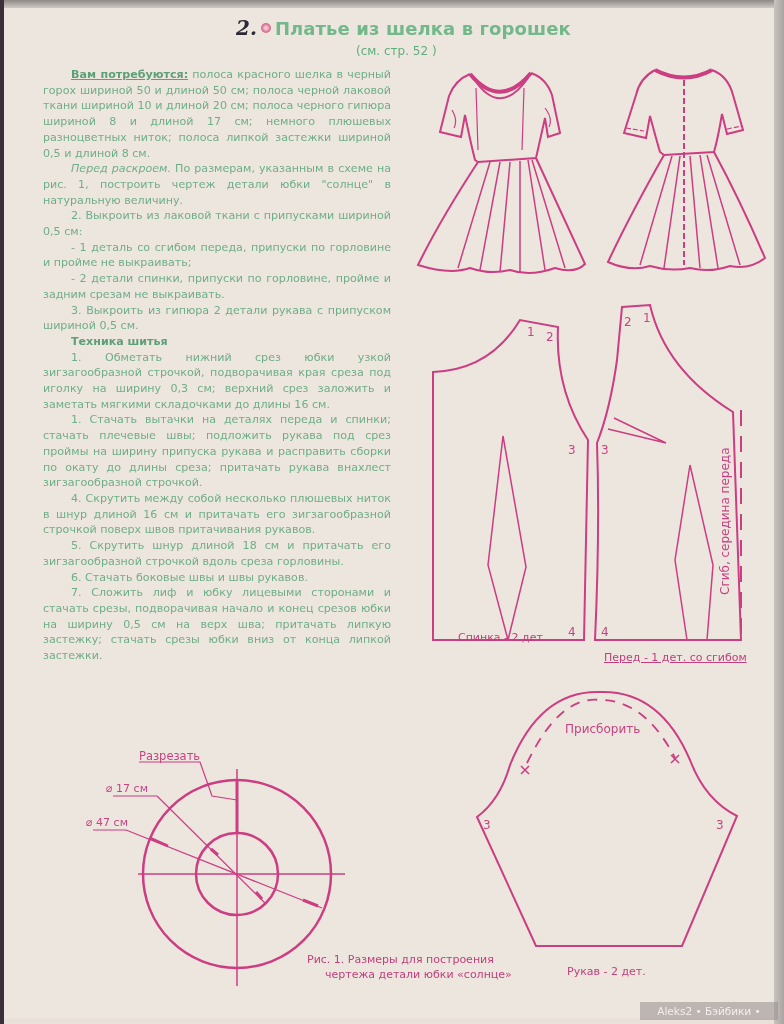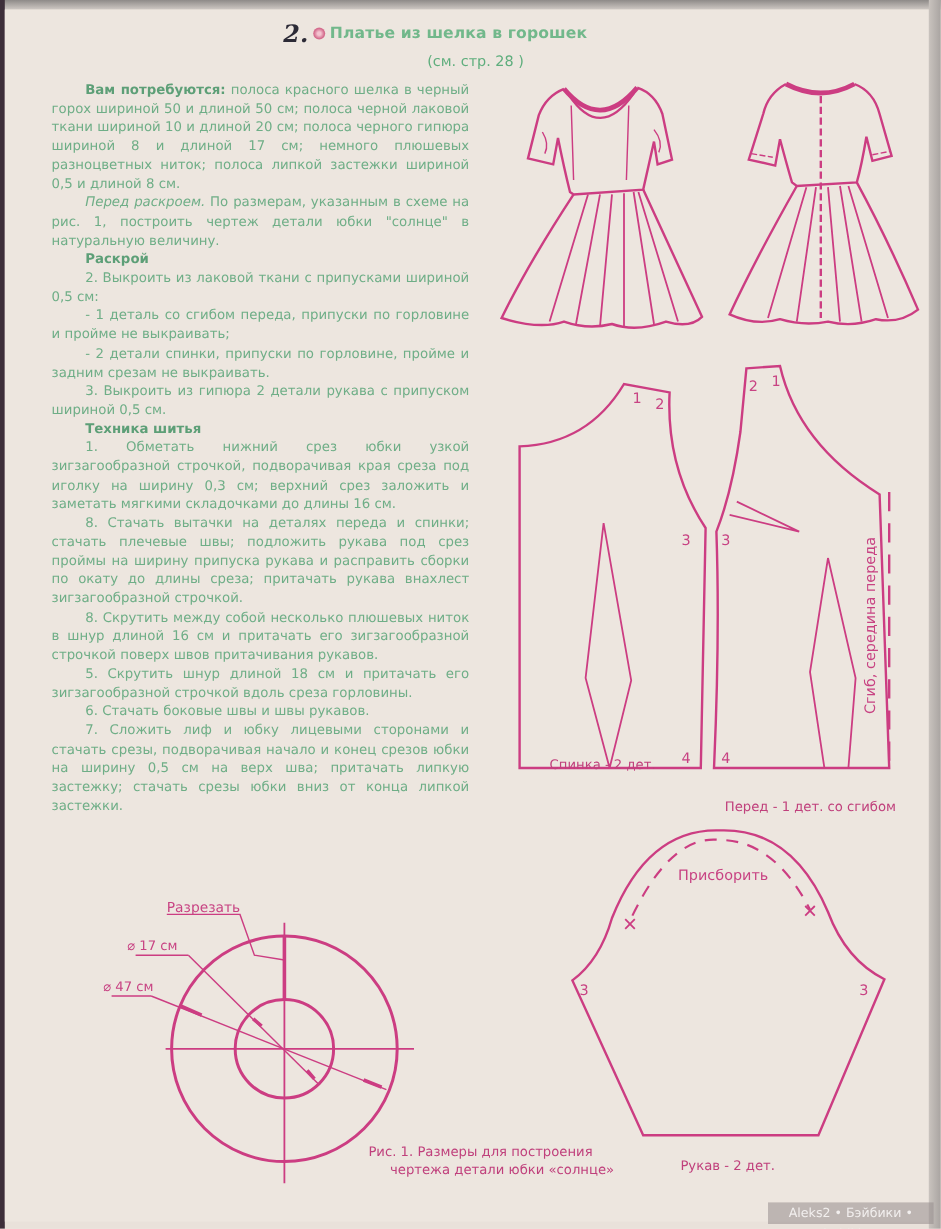--- a/index.html
+++ b/index.html
@@ -30,33 +30,33 @@
   }
   .page-num {
     font-family: "DejaVu Serif", serif; font-style: italic; font-weight: bold;
     font-size: 20px; color: #2c2a36;
   }
   .flower-icon {
     width: 10px; height: 10px; border-radius: 50%;
     background: radial-gradient(circle, #f4c3d0 20%, #d56d8e 60%);
   }
   .title {
-    font-family: "DejaVu Sans", sans-serif; font-weight: bold; font-size: 13px;
+    font-family: "DejaVu Sans", sans-serif; font-weight: bold; font-size: 18px;
     color: #72b88b; letter-spacing: 0.1px;
   }
   .subtitle {
     position: absolute; left: 356px; top: 44px; font-size: 12px; color: #5fae7d;
   }
   .text-col {
     position: absolute; left: 43px; top: 67px; width: 348px;
     font-size: 11.1px; line-height: 15.7px; color: #6fae87;
     text-align: justify;
   }
   .text-col p { margin: 0; text-indent: 28px; }
-  .text-col .bold { font-weight: bold; color: #5d9f77; }
+  .text-col .bold { font-weight: bold; color: #5d9f77; text-decoration: underline; }
   .text-col .it { font-style: italic; margin-top: 32px; }
   .text-col .heading { font-weight: bold; color: #5d9f77; text-indent: 28px; }
   svg { position: absolute; overflow: visible; }
   .pink { stroke: #cc3d82; fill: none; }
   .lbl { font-family: "DejaVu Sans", sans-serif; fill: #c84383; }
   .caption {
     position: absolute; font-size: 11px; color: #c0407c; line-height: 15px;
   }
   .watermark {
     position: absolute; left: 640px; top: 1002px; width: 138px; height: 18px;
@@ -70,40 +70,39 @@
 <div class="top-edge"></div>
 <div class="left-edge"></div>
 <div class="page"></div>
 <div class="right-edge"></div>
 
 <div class="title-row">
   <span class="page-num">2.</span>
   <span class="flower-icon"></span>
   <span class="title">Платье из шелка в горошек</span>
 </div>
-<div class="subtitle">(см. стр. 28 )</div>
+<div class="subtitle">(см. стр. 52 )</div>
 
 <div class="text-col">
   <p>
     <span class="bold">Вам потребуются:</span>
     <span>полоса красного шелка в черный горох шириной 50 и длиной 50 см; полоса черной лаковой ткани шириной 10 и длиной 20 см; полоса черного гипюра шириной 8 и длиной 17 см; немного плюшевых разноцветных ниток; полоса липкой застежки шириной 0,5 и длиной 8 см.</span>
   </p>
   <p>
     <span class="it">Перед раскроем.</span>
     <span>По размерам, указанным в схеме на рис. 1, построить чертеж детали юбки "солнце" в натуральную величину.</span>
   </p>
-  <p class="heading">Раскрой</p>
   <p>2. Выкроить из лаковой ткани с припусками шириной 0,5 см:</p>
   <p>- 1 деталь со сгибом переда, припуски по горловине и пройме не выкраивать;</p>
   <p>- 2 детали спинки, припуски по горловине, пройме и задним срезам не выкраивать.</p>
   <p>3. Выкроить из гипюра 2 детали рукава с припуском шириной 0,5 см.</p>
   <p class="heading">Техника шитья</p>
   <p>1. Обметать нижний срез юбки узкой зигзагообразной строчкой, подворачивая края среза под иголку на ширину 0,3 см; верхний срез заложить и заметать мягкими складочками до длины 16 см.</p>
-  <p>8. Стачать вытачки на деталях переда и спинки; стачать плечевые швы; подложить рукава под срез проймы на ширину припуска рукава и расправить сборки по окату до длины среза; притачать рукава внахлест зигзагообразной строчкой.</p>
-  <p>8. Скрутить между собой несколько плюшевых ниток в шнур длиной 16 см и притачать его зигзагообразной строчкой поверх швов притачивания рукавов.</p>
+  <p>1. Стачать вытачки на деталях переда и спинки; стачать плечевые швы; подложить рукава под срез проймы на ширину припуска рукава и расправить сборки по окату до длины среза; притачать рукава внахлест зигзагообразной строчкой.</p>
+  <p>4. Скрутить между собой несколько плюшевых ниток в шнур длиной 16 см и притачать его зигзагообразной строчкой поверх швов притачивания рукавов.</p>
   <p>5. Скрутить шнур длиной 18 см и притачать его зигзагообразной строчкой вдоль среза горловины.</p>
   <p>6. Стачать боковые швы и швы рукавов.</p>
   <p>7. Сложить лиф и юбку лицевыми сторонами и стачать срезы, подворачивая начало и конец срезов юбки на ширину 0,5 см на верх шва; притачать липкую застежку; стачать срезы юбки вниз от конца липкой застежки.</p>
 </div>
 
 <svg width="784" height="1024" style="left:0;top:0;">
   <g class="pink" stroke-width="2">
 
     <path d="M470,74 Q455,80 449,96 L440,132 L461,137 L465,115 Q470,140 475,160 L478,162 L536,158 Q540,140 545,118 L548,137 L560,133 L552,95 Q546,78 531,73"></path>
     <path d="M470,74 Q500,110 531,73" stroke-width="4"></path>
@@ -166,18 +165,18 @@
     <line x1="93" y1="830" x2="126" y2="830" stroke-width="1.2"></line>
     <line x1="126" y1="830" x2="322" y2="908" stroke-width="1.2"></line>
     <path d="M211,849 L218,855 M256,892 L262,899 M150,838 L168,846 M303,900 L318,906" stroke-width="3"></path>
   </g>
   <text class="lbl" x="139" y="760" font-size="11.5">Разрезать</text>
   <text class="lbl" x="106" y="792" font-size="11">⌀ 17 см</text>
   <text class="lbl" x="86" y="826" font-size="11">⌀ 47 см</text>
 </svg>
 
 <div class="caption" style="left:458px;top:630px;">Спинка - 2 дет.</div>
-<div class="caption" style="left:604px;top:665px;">Перед - 1 дет. со сгибом</div>
+<div class="caption" style="left:604px;top:650px;text-decoration:underline;">Перед - 1 дет. со сгибом</div>
 <div class="caption" style="left:307px;top:952px;">Рис. 1. Размеры для построения</div>
 <div class="caption" style="left:325px;top:967px;">чертежа детали юбки «солнце»</div>
 <div class="caption" style="left:567px;top:964px;">Рукав - 2 дет.</div>
 
 <div class="watermark">Aleks2 • Бэйбики • babiki.ru</div>
 
 </body></html>

